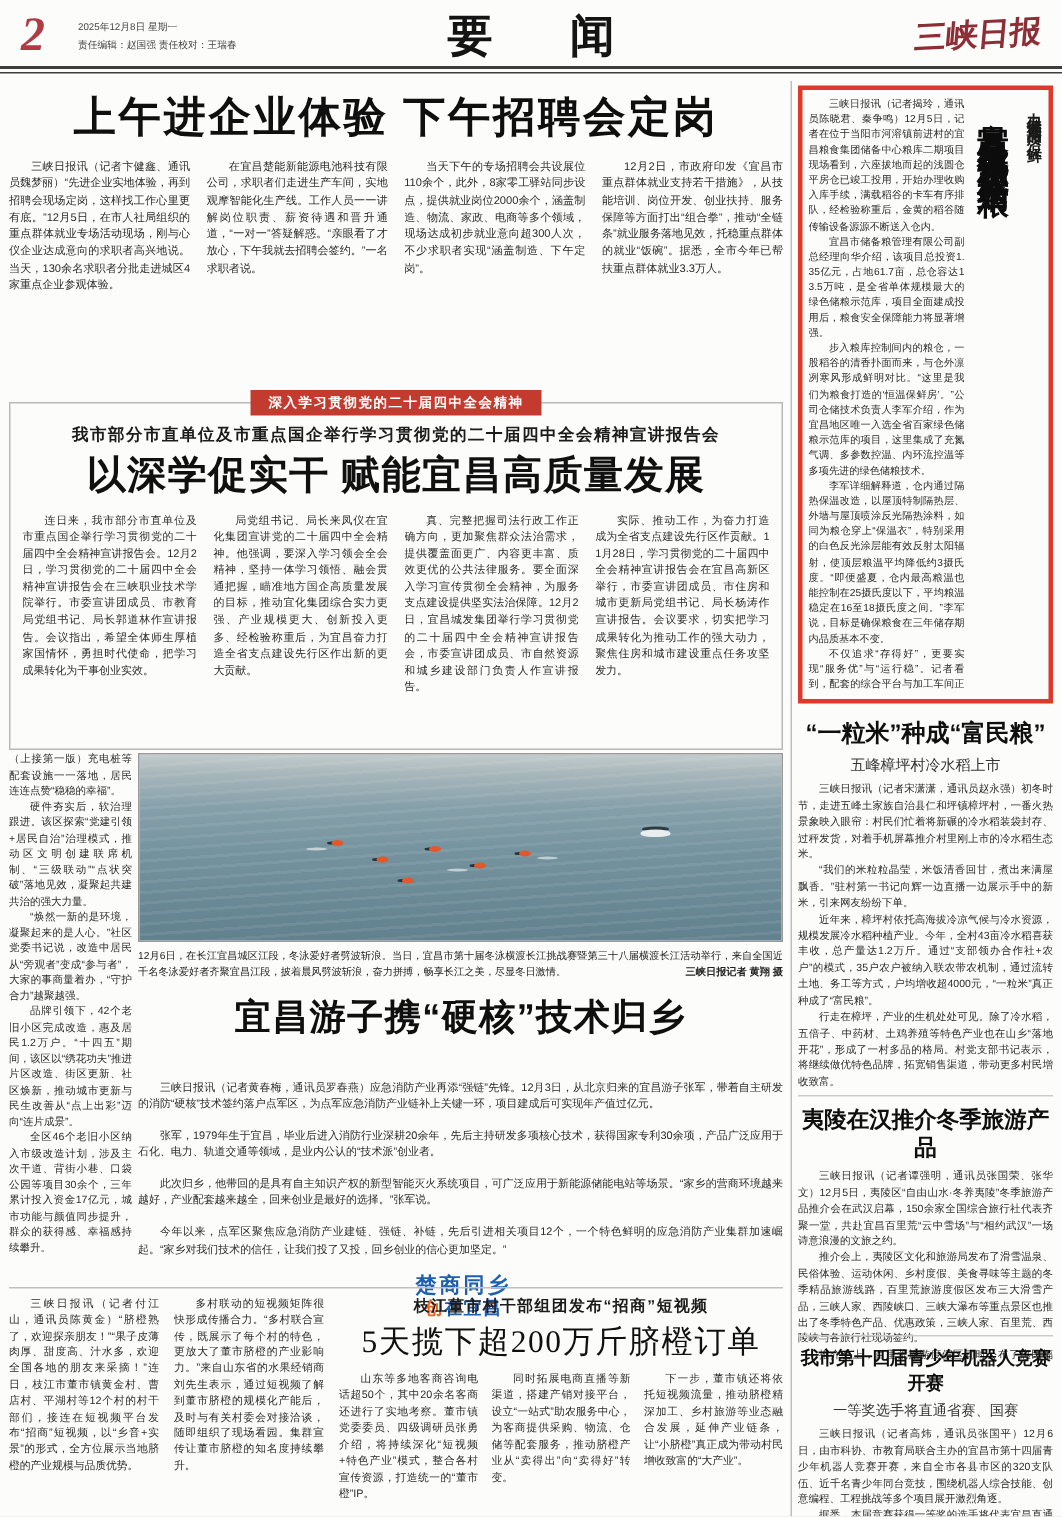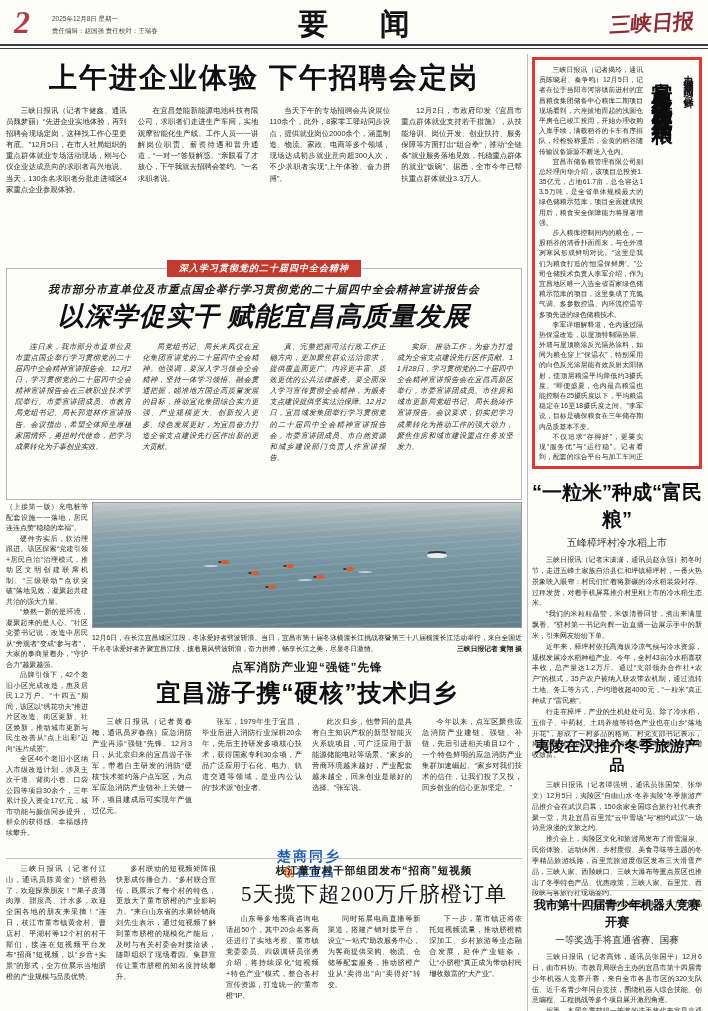--- a/index.html
+++ b/index.html
@@ -22,21 +22,21 @@
   .cols{display:flex;gap:11px;}
   .col{flex:1;font-size:7.4px;line-height:1.52;text-align:justify;word-break:break-all;overflow:hidden;}
   .col p,.body p{margin:0;text-indent:2em;}
   
   .top-article{position:absolute;left:6px;top:56px;width:516px;}
   .top-headline{text-align:center;font-weight:700;font-size:28px;letter-spacing:2px;
            color:#0f0f0f;margin-top:3px;font-family:"Liberation Sans",sans-serif;}
   .top-article .cols{margin-top:8px;}
   .top-article .col{height:142px;}
   
-  .banner{position:absolute;left:6px;top:268px;width:514px;border:1px solid #b9b9b9;padding-bottom:6px;font-style:italic;}
+  .banner{position:absolute;left:6px;top:268px;width:514px;border:1px solid #b9b9b9;padding-bottom:6px;}
   .badge{position:absolute;top:-9px;left:50%;transform:translateX(-50%);background:#c23b2e;
          color:#fff;font-size:9px;font-weight:700;padding:2px 12px;letter-spacing:1px;white-space:nowrap;}
   .banner .kicker{margin-top:13px;font-size:11px;}
   .banner-headline{text-align:center;font-family:"Liberation Serif",serif;font-weight:700;
          font-size:26px;letter-spacing:1px;margin-top:2px;color:#101010;}
   .banner .cols{margin:7px 8px 0;}
   .banner .col{height:152px;font-size:7.3px;}
   
   .left-col{position:absolute;left:6px;top:502px;width:82px;height:350px;overflow:hidden;
          font-size:7px;line-height:1.5;text-align:justify;word-break:break-all;}
@@ -52,21 +52,21 @@
   .splash{position:absolute;width:14px;height:2px;border-radius:50%;background:rgba(255,255,255,.55);}
   .boat{position:absolute;width:20px;height:5px;border-radius:50% 50% 40% 40%;background:#e9edee;
         box-shadow:0 -3px 0 -1px #2c3a42;}
   .caption{position:absolute;left:92px;top:632px;width:430px;font-size:6.8px;line-height:1.65;
         text-align:justify;color:#222;word-break:break-all;}
   .caption .credit{position:absolute;right:0;bottom:0;background:#fcfcfa;padding-left:6px;font-weight:600;}
   
   .homecoming{position:absolute;left:92px;top:660px;width:430px;}
   .homecoming .kicker{font-size:11.5px;}
   .home-headline{text-align:center;font-weight:700;font-size:24px;letter-spacing:1px;color:#0f0f0f;margin-top:2px;}
-  .homecoming .cols{margin-top:7px;gap:10px;}
+  .homecoming .cols{margin-top:25px;gap:10px;flex-direction:column;}
   .homecoming .col{height:138px;font-size:7.3px;}
   
   .promo{position:absolute;left:266px;top:846px;width:86px;height:36px;background:#fcfcfa;
          display:flex;flex-direction:column;align-items:center;justify-content:center;line-height:1.2;}
   .promo-l1{font-size:14px;font-weight:800;color:#1f5fb0;letter-spacing:2px;}
   .promo-l2{font-size:12px;font-weight:800;letter-spacing:1px;color:#1f5fb0;}
   .promo-accent{color:#e8641f;}
   
   .bottom{position:absolute;left:6px;top:858px;width:516px;height:153px;border-top:1px solid #c0c0c0;
           padding-top:5px;display:flex;gap:10px;box-sizing:border-box;}
@@ -84,21 +84,21 @@
   .grain-body{flex:1;font-size:6.8px;line-height:1.5;text-align:justify;word-break:break-all;overflow:hidden;}
   .grain-body p{margin:0;text-indent:2em;}
   .grain-headline{writing-mode:vertical-rl;font-family:"Liberation Serif",serif;font-weight:700;
          font-size:21px;letter-spacing:3px;color:#0d0d0d;}
   .grain-kicker{writing-mode:vertical-rl;font-size:10px;font-weight:700;letter-spacing:2px;color:#1a1a1a;padding-top:2px;}
   .rail-sec{position:absolute;left:532px;width:170px;}
   .rail-h{text-align:center;font-weight:700;color:#0f0f0f;}
   .rail-sub{text-align:center;font-size:10px;color:#333;margin-top:3px;}
   .rail-body{margin-top:5px;font-size:7px;line-height:1.55;text-align:justify;word-break:break-all;overflow:hidden;}
   .rail-body p{margin:0;text-indent:2em;}
-  .rice{top:479px;}  .rice .rail-h{font-size:20px;text-align:center;}  .rice .rail-body{height:205px;}
+  .rice{top:479px;}  .rice .rail-h{font-size:16px;text-align:center;}  .rice .rail-body{height:205px;}
   .yiling{top:730px;border-top:1px solid #ccc;padding-top:6px;} .yiling .rail-h{font-size:15px;} .yiling .rail-body{height:128px;}
   .robot{top:890px;border-top:1px solid #ccc;padding-top:6px;} .robot .rail-h{font-size:12.2px;letter-spacing:-0.3px;}
   .robot .rail-sub{font-size:9.5px;} .robot .rail-body{height:78px;}
 </style>
 </head>
 <body>
 
 <div id="page">
 
   <div class="pagenum">2</div>
@@ -114,38 +114,38 @@
   <div class="top-article">
     <div class="top-headline">上午进企业体验 下午招聘会定岗</div>
     <div class="cols">
       <div class="col">
           <p>三峡日报讯（记者卞健鑫、通讯员魏梦丽）“先进企业实地体验，再到招聘会现场定岗，这样找工作心里更有底。”12月5日，在市人社局组织的重点群体就业专场活动现场，刚与心仪企业达成意向的求职者高兴地说。当天，130余名求职者分批走进城区4家重点企业参观体验。</p>
         </div>
       <div class="col">
           <p>在宜昌楚能新能源电池科技有限公司，求职者们走进生产车间，实地观摩智能化生产线。工作人员一一讲解岗位职责、薪资待遇和晋升通道，“一对一”答疑解惑。“亲眼看了才放心，下午我就去招聘会签约。”一名求职者说。</p>
         </div>
       <div class="col">
-          <p>当天下午的专场招聘会共设展位110余个，此外，8家零工驿站同步设点，提供就业岗位2000余个，涵盖制造、物流、家政、电商等多个领域，现场达成初步就业意向超300人次，不少求职者实现“上午体验、奋力拼搏”。</p>
+          <p>当天下午的专场招聘会共设展位110余个，此外，8家零工驿站同步设点，提供就业岗位2000余个，涵盖制造、物流、家政、电商等多个领域，现场达成初步就业意向超300人次，不少求职者实现“涵盖制造、下午定岗”。</p>
         </div>
       <div class="col">
           <p>12月2日，市政府印发《宜昌市重点群体就业支持若干措施》，从技能培训、岗位开发、创业扶持、服务保障等方面打出“组合拳”，推动“全链条”就业服务落地见效，托稳重点群体的就业“饭碗”。据悉，全市今年已帮扶重点群体就业3.3万人。</p>
         </div>
     </div>
   </div>
 
   <div class="banner">
     <div class="badge">深入学习贯彻党的二十届四中全会精神</div>
     <div class="kicker">我市部分市直单位及市重点国企举行学习贯彻党的二十届四中全会精神宣讲报告会</div>
     <div class="banner-headline">以深学促实干 赋能宜昌高质量发展</div>
     <div class="cols">
       <div class="col">
           <p>连日来，我市部分市直单位及市重点国企举行学习贯彻党的二十届四中全会精神宣讲报告会。12月2日，学习贯彻党的二十届四中全会精神宣讲报告会在三峡职业技术学院举行。市委宣讲团成员、市教育局党组书记、局长郭道林作宣讲报告。会议指出，希望全体师生厚植家国情怀，勇担时代使命，把学习成果转化为干事创业实效。</p>
         </div>
       <div class="col">
-          <p>局党组书记、局长来凤仪在宜化集团宣讲党的二十届四中全会精神。他强调，要深入学习领会全会精神，坚持一体学习领悟、融会贯通把握，瞄准地方国企高质量发展的目标，推动宜化集团综合实力更强、产业规模更大、创新投入更多、绿色发展更好，为宜昌奋力打造全省支点建设先行区作出新的更大贡献。</p>
+          <p>局党组书记、局长来凤仪在宜化集团宣讲党的二十届四中全会精神。他强调，要深入学习领会全会精神，坚持一体学习领悟、融会贯通把握，瞄准地方国企高质量发展的目标，推动宜化集团综合实力更强、产业规模更大、创新投入更多、经检验称重后，为宜昌奋力打造全省支点建设先行区作出新的更大贡献。</p>
         </div>
       <div class="col">
           <p>真、完整把握司法行政工作正确方向，更加聚焦群众法治需求，提供覆盖面更广、内容更丰富、质效更优的公共法律服务。要全面深入学习宣传贯彻全会精神，为服务支点建设提供坚实法治保障。12月2日，宜昌城发集团举行学习贯彻党的二十届四中全会精神宣讲报告会，市委宣讲团成员、市自然资源和城乡建设部门负责人作宣讲报告。</p>
         </div>
       <div class="col">
           <p>实际、推动工作，为奋力打造成为全省支点建设先行区作贡献。11月28日，学习贯彻党的二十届四中全会精神宣讲报告会在宜昌高新区举行，市委宣讲团成员、市住房和城市更新局党组书记、局长杨涛作宣讲报告。会议要求，切实把学习成果转化为推动工作的强大动力，聚焦住房和城市建设重点任务攻坚发力。</p>
         </div>
     </div>
   </div>
 
@@ -169,21 +169,20 @@
     <span class="splash" style="left:48%;top:61%;"></span>
     <span class="splash" style="left:62%;top:55%;"></span>
     <span class="boat" style="left:78%;top:40%;"></span>
   </div>
   <div class="caption">
     <span>12月6日，在长江宜昌城区江段，冬泳爱好者劈波斩浪。当日，宜昌市第十届冬泳横渡长江挑战赛暨第三十八届横渡长江活动举行，来自全国近千名冬泳爱好者齐聚宜昌江段，披着晨风劈波斩浪，奋力拼搏，畅享长江之美，尽显冬日激情。</span>
     <span class="credit">三峡日报记者 黄翔 摄</span>
   </div>
 
   <div class="homecoming">
-    <div class="kicker">点军消防产业迎“强链”先锋</div>
     <div class="home-headline">宜昌游子携“硬核”技术归乡</div>
     <div class="cols">
       <div class="col">
           <p>三峡日报讯（记者黄春梅，通讯员罗春燕）应急消防产业再添“强链”先锋。12月3日，从北京归来的宜昌游子张军，带着自主研发的消防“硬核”技术签约落户点军区，为点军应急消防产业链补上关键一环，项目建成后可实现年产值过亿元。</p>
         </div>
       <div class="col">
           <p>张军，1979年生于宜昌，毕业后进入消防行业深耕20余年，先后主持研发多项核心技术，获得国家专利30余项，产品广泛应用于石化、电力、轨道交通等领域，是业内公认的“技术派”创业者。</p>
         </div>
       <div class="col">
           <p>此次归乡，他带回的是具有自主知识产权的新型智能灭火系统项目，可广泛应用于新能源储能电站等场景。“家乡的营商环境越来越好，产业配套越来越全，回来创业是最好的选择。”张军说。</p>

